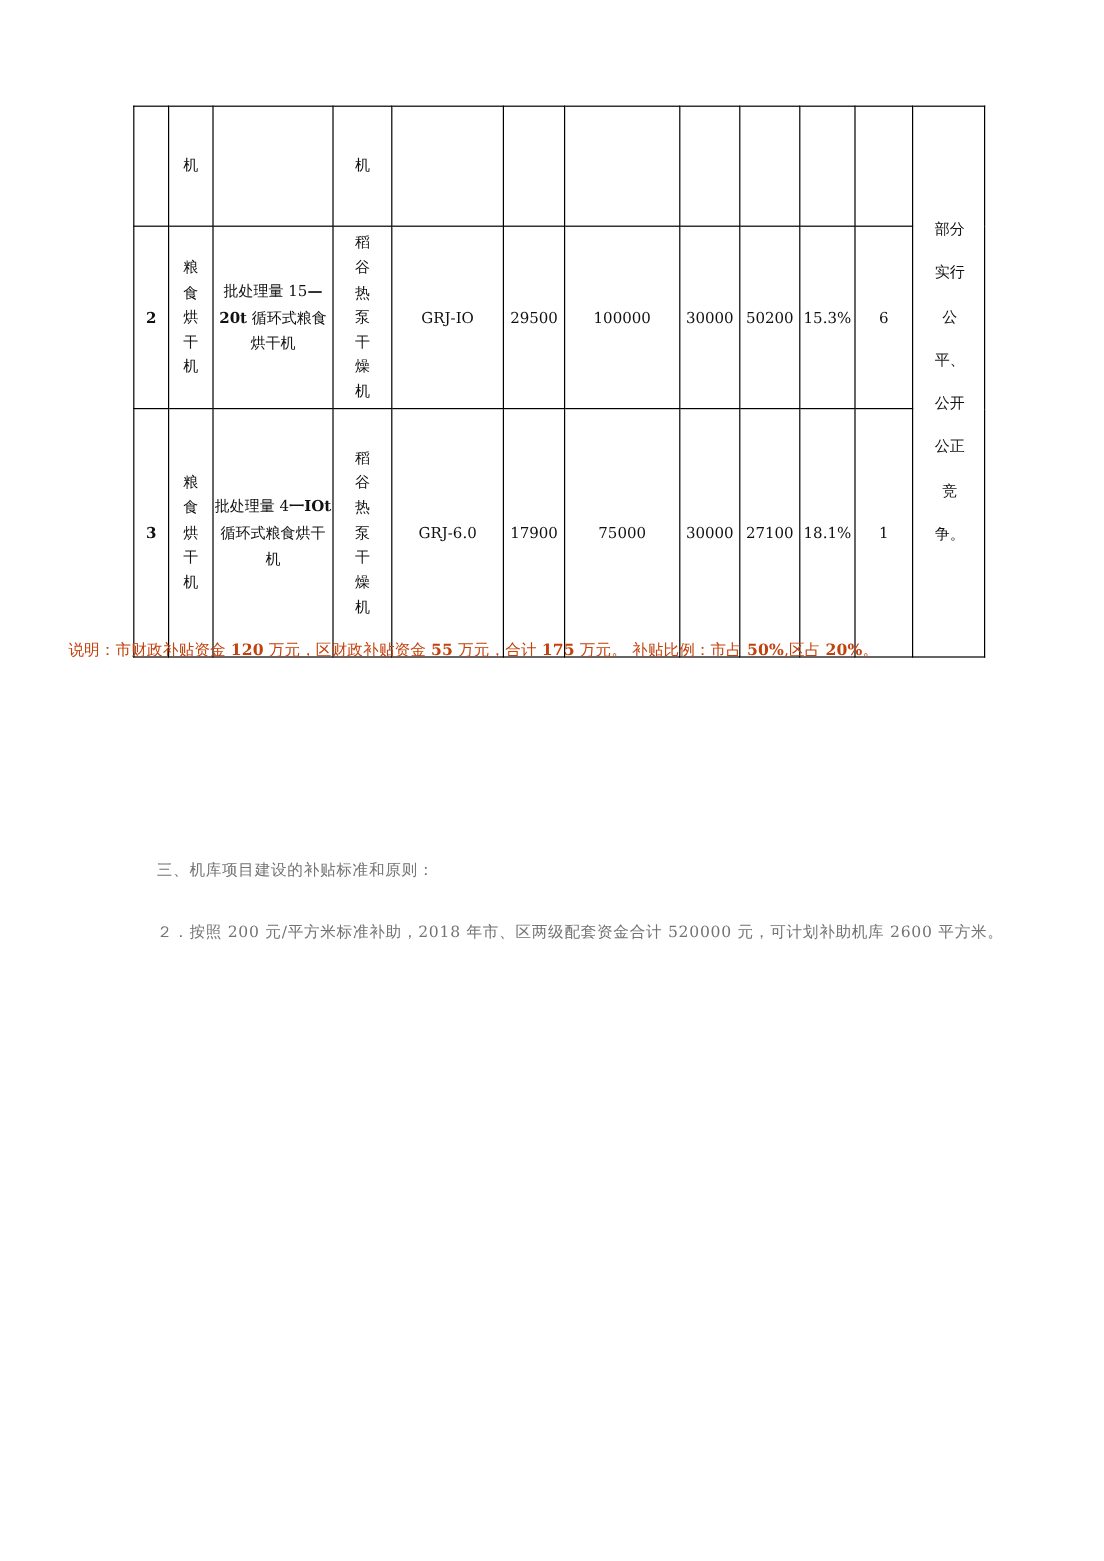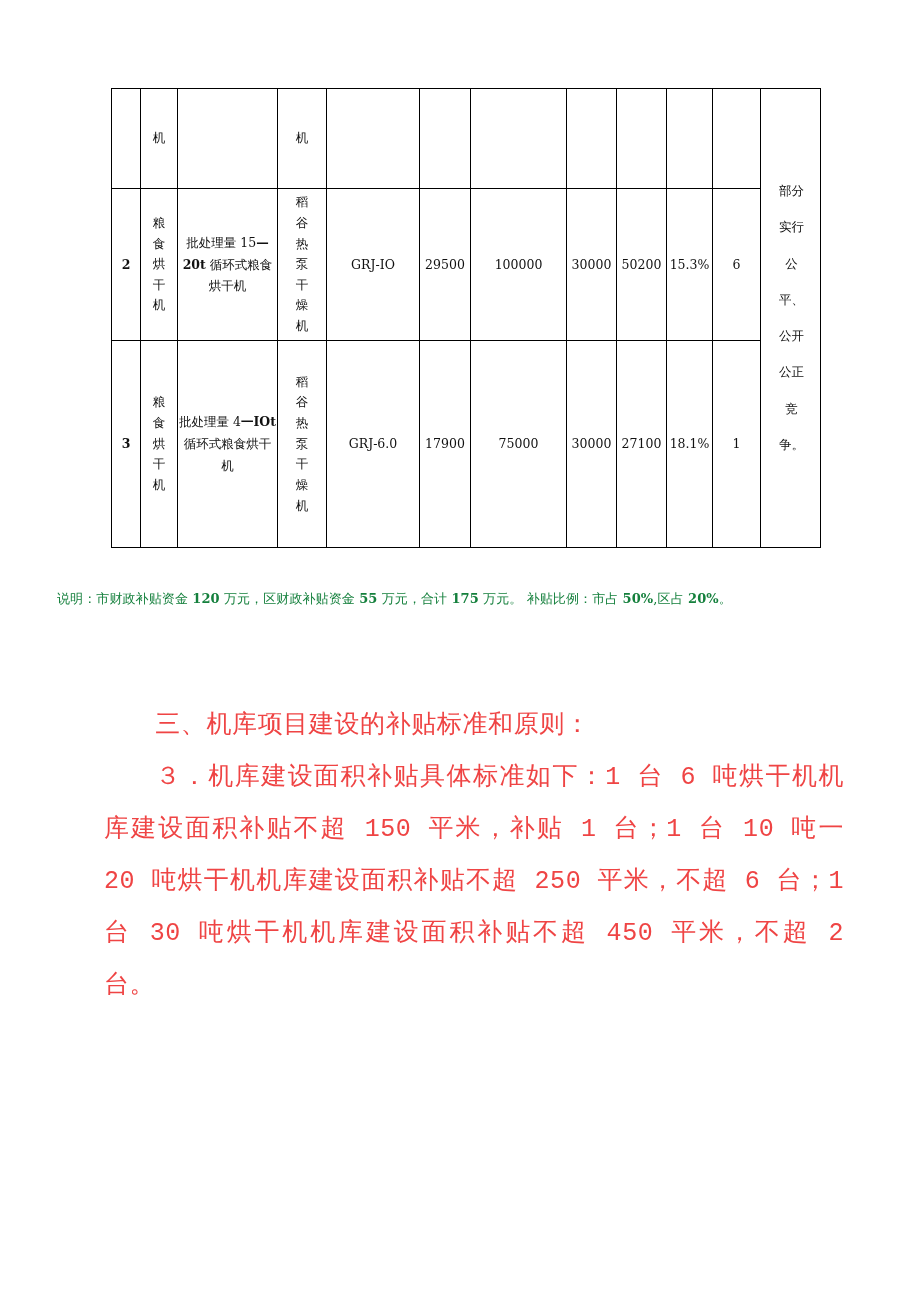--- a/index.html
+++ b/index.html
@@ -88,45 +88,44 @@
   td.model { font-weight: normal; font-size: 13.5px; }
 
   .row-a { height: 100px; }
   .row-b { height: 152px; }
   .row-c { height: 207px; }
 
   
   .note-line {
     position: absolute;
     left: 57px;
-    top: 590px;
+    top: 533px;
     width: 810px;
     font-size: 13px;
     letter-spacing: 0.1px;
     white-space: nowrap;
-    color: #15803d;
+    color: #c2410c;
   }
   .note-line .b { font-weight: bold; }
 
   
   .body-text {
     position: absolute;
     left: 104px;
     top: 700px;
     width: 740px;
   }
   .para {
-    font-size: 25px;
+    font-size: 13px;
     line-height: 52px;
     letter-spacing: 0.6px;
     text-align: justify;
     text-justify: inter-ideograph;
     margin: 0;
-    color: #ef4444;
-    font-family: Liberation Mono, monospace;
+    color: #737373;
   }
   .para.indent { text-indent: 2.05em; }
   .para.heading { text-indent: 2.05em; }
 </style>
 </head>
 <body>
 
 <div class="page">
 
   <div class="table-wrap">
@@ -208,16 +207,16 @@
         <td class="num">1</td>
       </tr>
     </tbody>
       </table>
   </div>
 
   <div class="note-line"><span>说明：</span><span>市财政补贴资金 </span><span class="b">120</span><span> 万元，区财政补贴资金 </span><span class="b">55</span><span> 万元，合计 </span><span class="b">175</span><span> 万元。</span>&nbsp;<span>补贴比例：</span><span>市占 </span><span class="b">50%</span><span>,</span><span>区占 </span><span class="b">20%</span><span>。</span></div>
 
   <div class="body-text">
     <p class="para heading">三、机库项目建设的补贴标准和原则：</p>
-    <p class="para indent">３．机库建设面积补贴具体标准如下：1 台 6 吨烘干机机库建设面积补贴不超 150 平米，补贴 1 台；1 台 10 吨一 20 吨烘干机机库建设面积补贴不超 250 平米，不超 6 台；1 台 30 吨烘干机机库建设面积补贴不超 450 平米，不超 2 台。</p>
+    <p class="para indent">２．按照 200 元/平方米标准补助，2018 年市、区两级配套资金合计 520000 元，可计划补助机库 2600 平方米。</p>
   </div>
 
 </div>
 
 </body></html>

